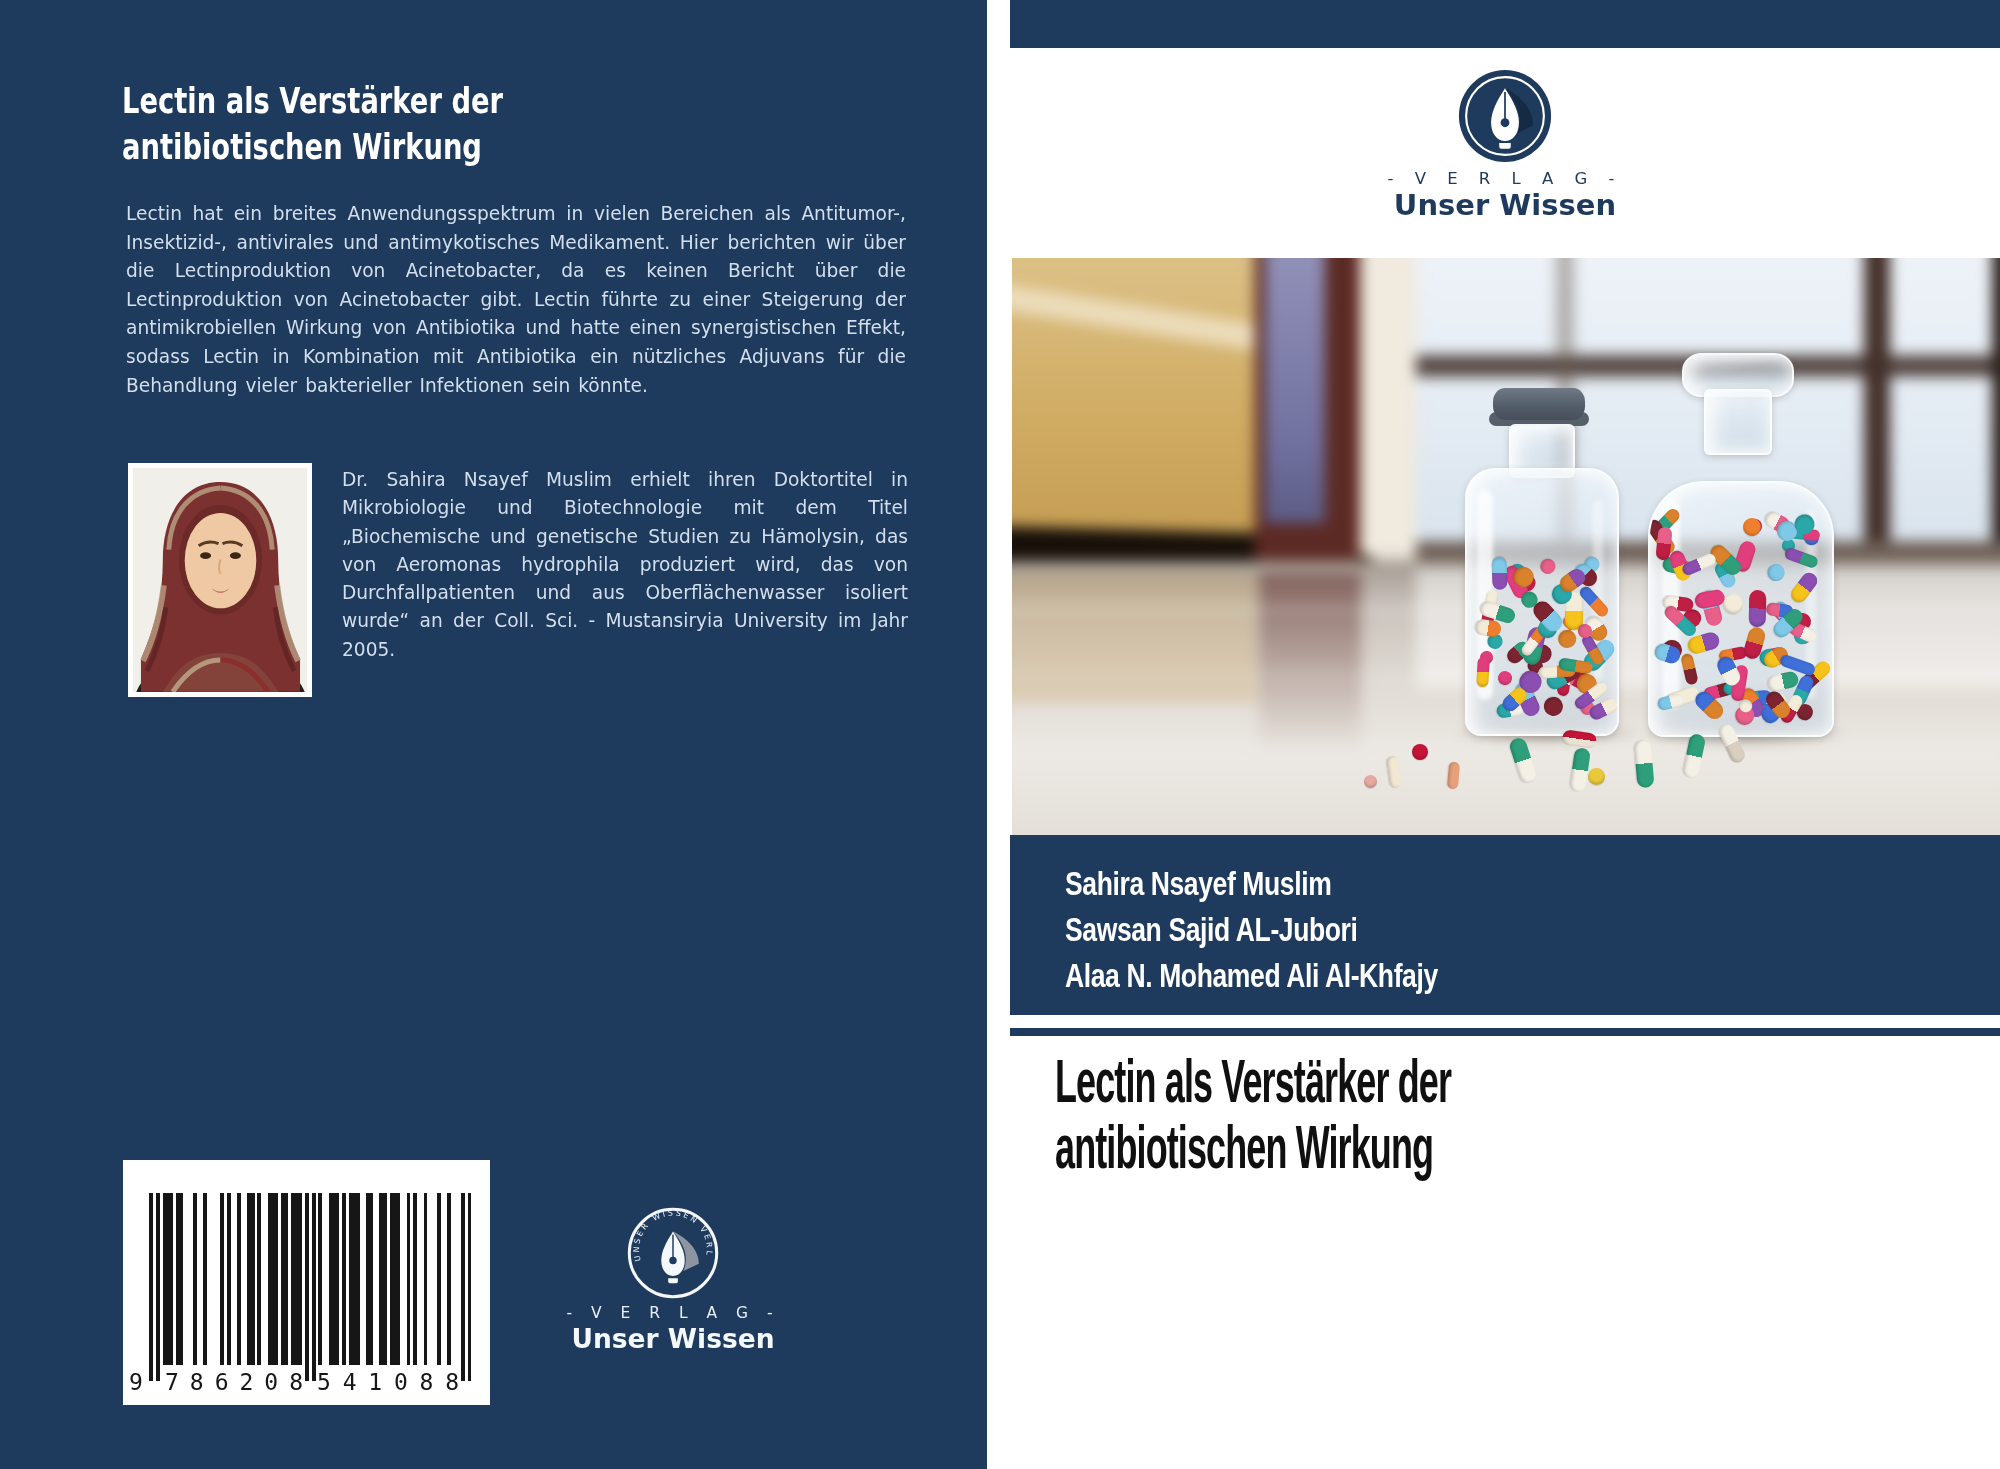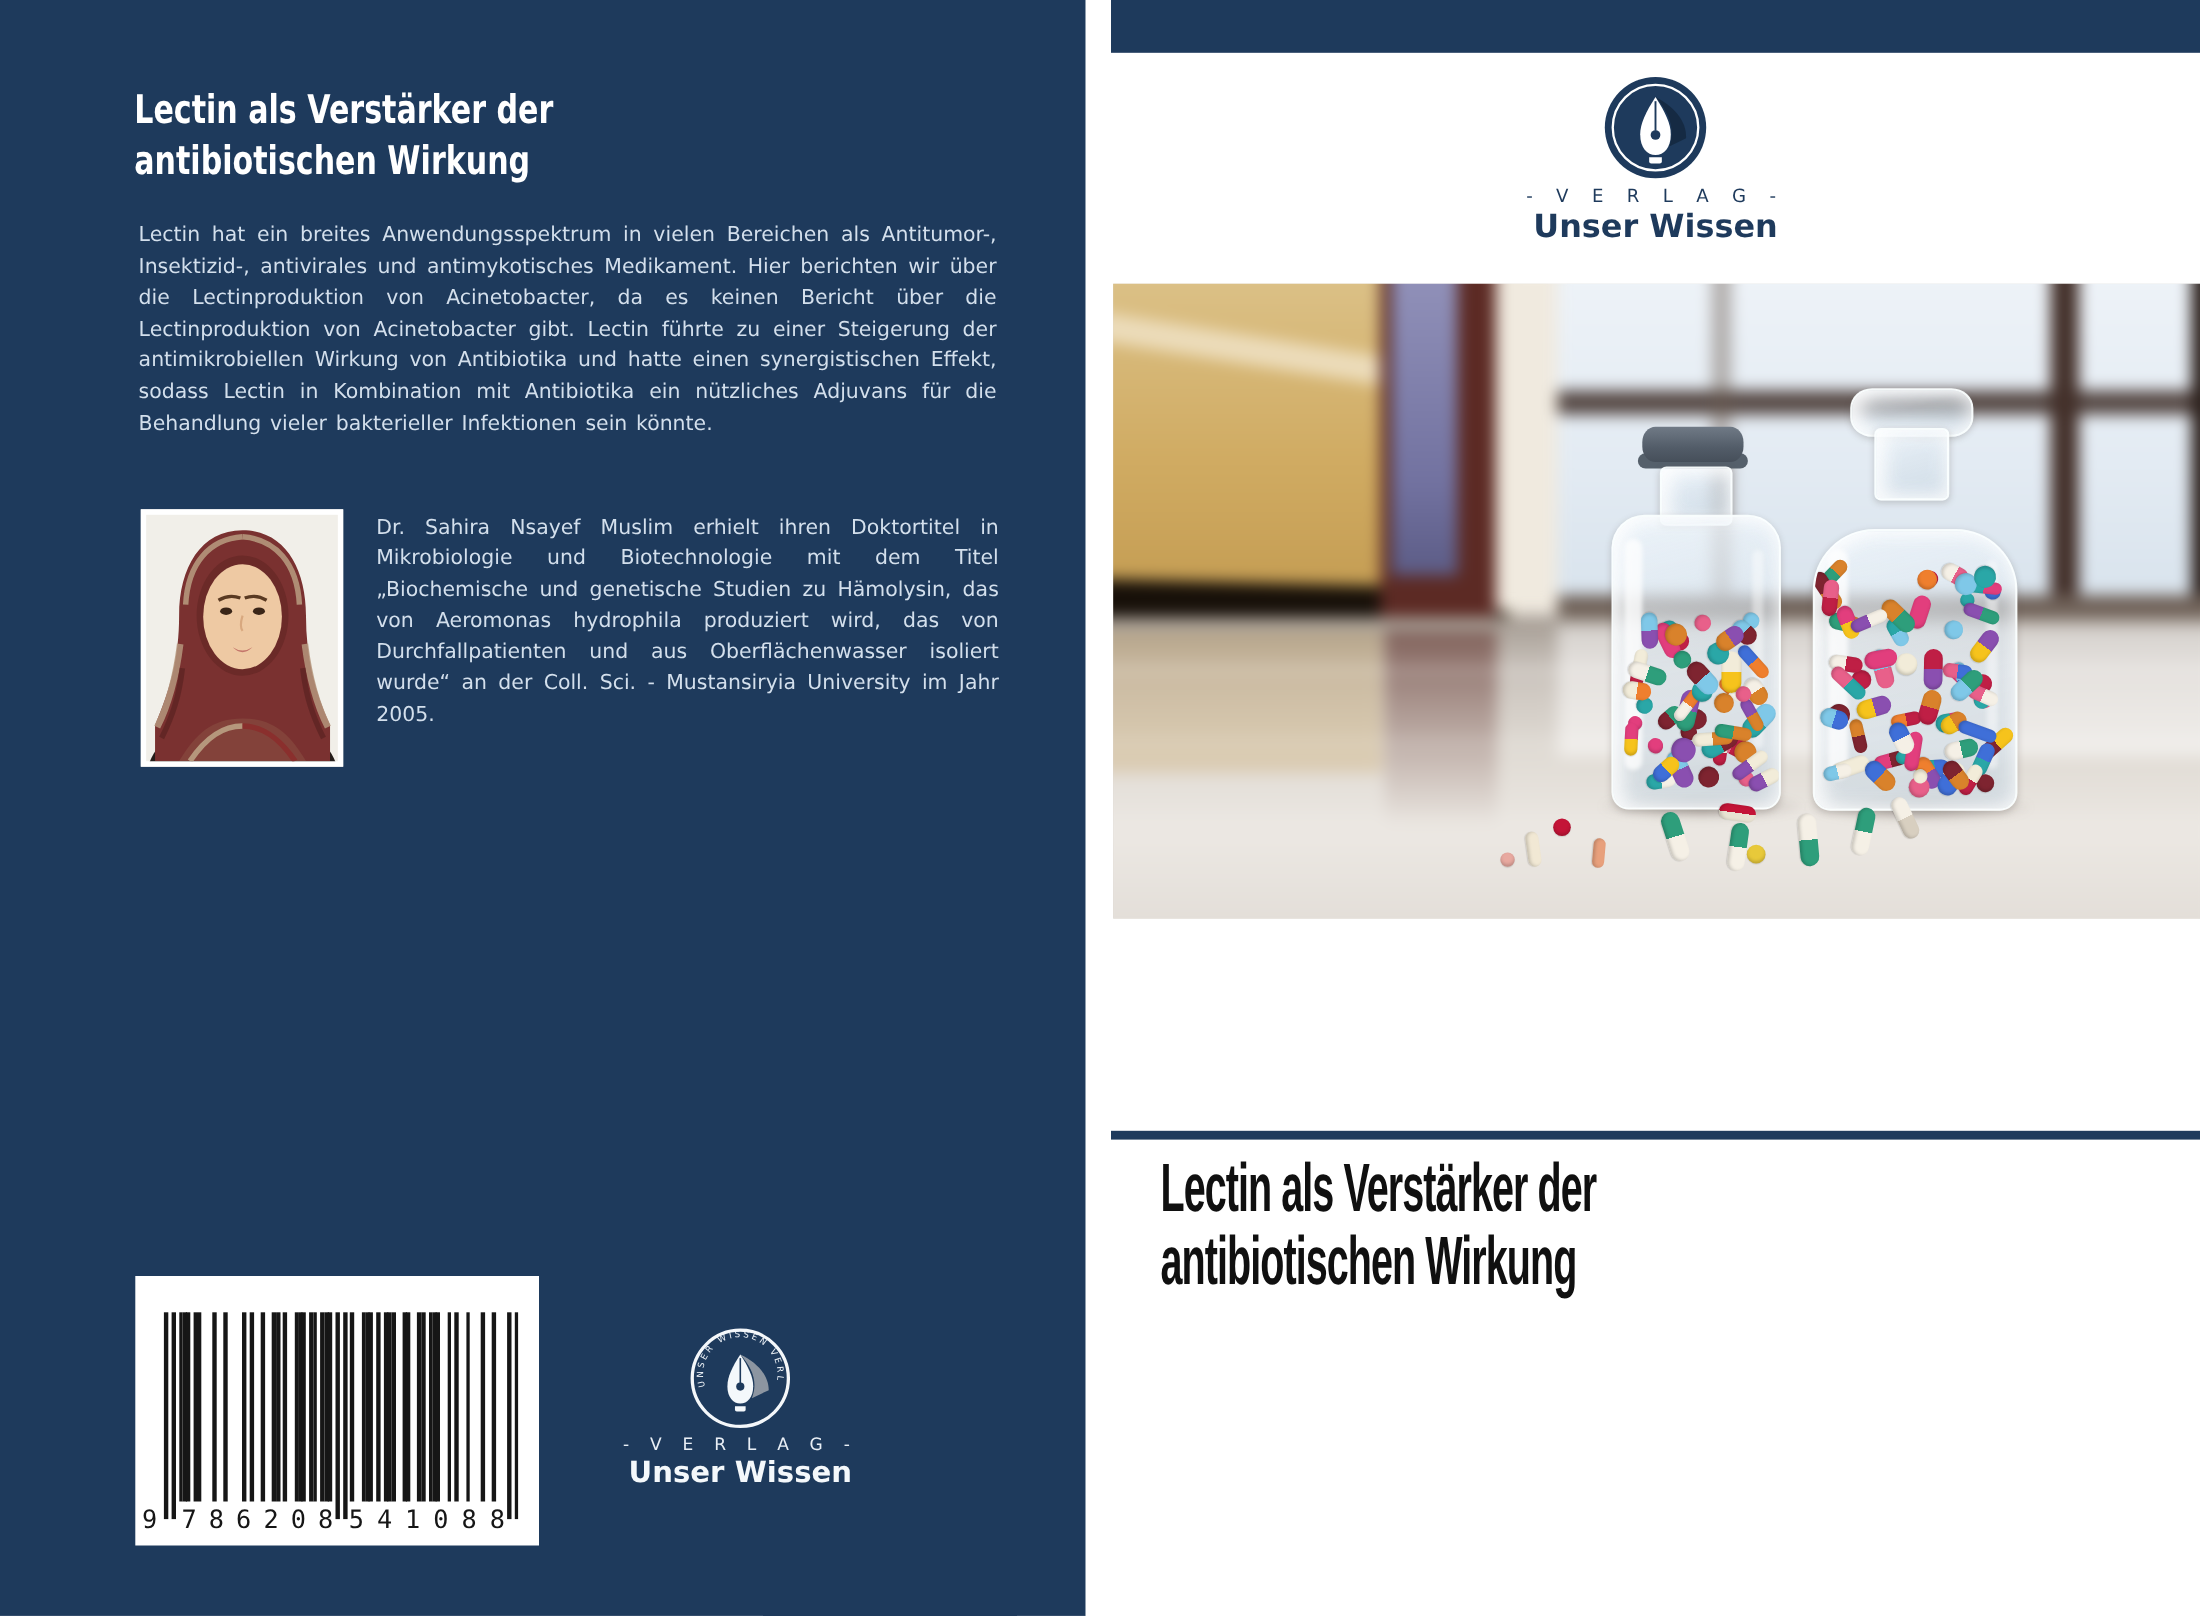--- a/index.html
+++ b/index.html
@@ -433,18 +433,25 @@
           <div class="pill" style="left: 546px; top: 504px; width: 44px; height: 16px; transform: rotate(90deg) rotate(8deg); background: linear-gradient(90deg, rgb(46, 158, 123) 0px, rgb(46, 158, 123) 50%, rgb(245, 240, 230) 50%, rgb(245, 240, 230) 100%);"></div>
           <div class="pill tab" style="left: 576px; top: 510px; width: 17px; height: 17px; background: rgb(232, 201, 58);"></div>
           <div class="pill" style="left: 608px; top: 497px; width: 48px; height: 17px; transform: rotate(90deg) rotate(-5deg); background: linear-gradient(90deg, rgb(245, 240, 230) 0px, rgb(245, 240, 230) 50%, rgb(46, 158, 123) 50%, rgb(46, 158, 123) 100%);"></div>
           <div class="pill" style="left: 660px; top: 490px; width: 44px; height: 16px; transform: rotate(90deg) rotate(12deg); background: linear-gradient(90deg, rgb(46, 158, 123) 0px, rgb(46, 158, 123) 50%, rgb(245, 240, 230) 50%, rgb(245, 240, 230) 100%);"></div>
           <div class="pill" style="left: 700px; top: 478px; width: 40px; height: 15px; transform: rotate(90deg) rotate(-25deg); background: linear-gradient(90deg, rgb(245, 240, 230) 0px, rgb(245, 240, 230) 50%, rgb(216, 207, 192) 50%, rgb(216, 207, 192) 100%);"></div>
           <div class="pill" style="left: 560px; top: 464px; width: 15px; height: 34px; transform: rotate(90deg) rotate(8deg); background: linear-gradient(90deg, rgb(196, 20, 55) 0px, rgb(196, 20, 55) 50%, rgb(232, 226, 210) 50%, rgb(232, 226, 210) 100%);"></div>
           <div class="pill tab" style="left: 352px; top: 517px; width: 13px; height: 13px; background: rgb(232, 169, 160);"></div>
         </div>
     </div>
 
+    <div class="fc-authors">
+      <div class="fc-authors-inner">
+        <div>Sahira Nsayef Muslim</div>
+        <div>Sawsan Sajid AL-Jubori</div>
+        <div>Alaa N. Mohamed Ali Al-Khfajy</div>
+      </div>
+    </div>
 
     <div class="fc-rule"></div>
 
     <h2 class="fc-title"><span>Lectin als Verstärker der</span><br><span>antibiotischen Wirkung</span></h2>
   </section>
 </div>
 
 </body></html>

